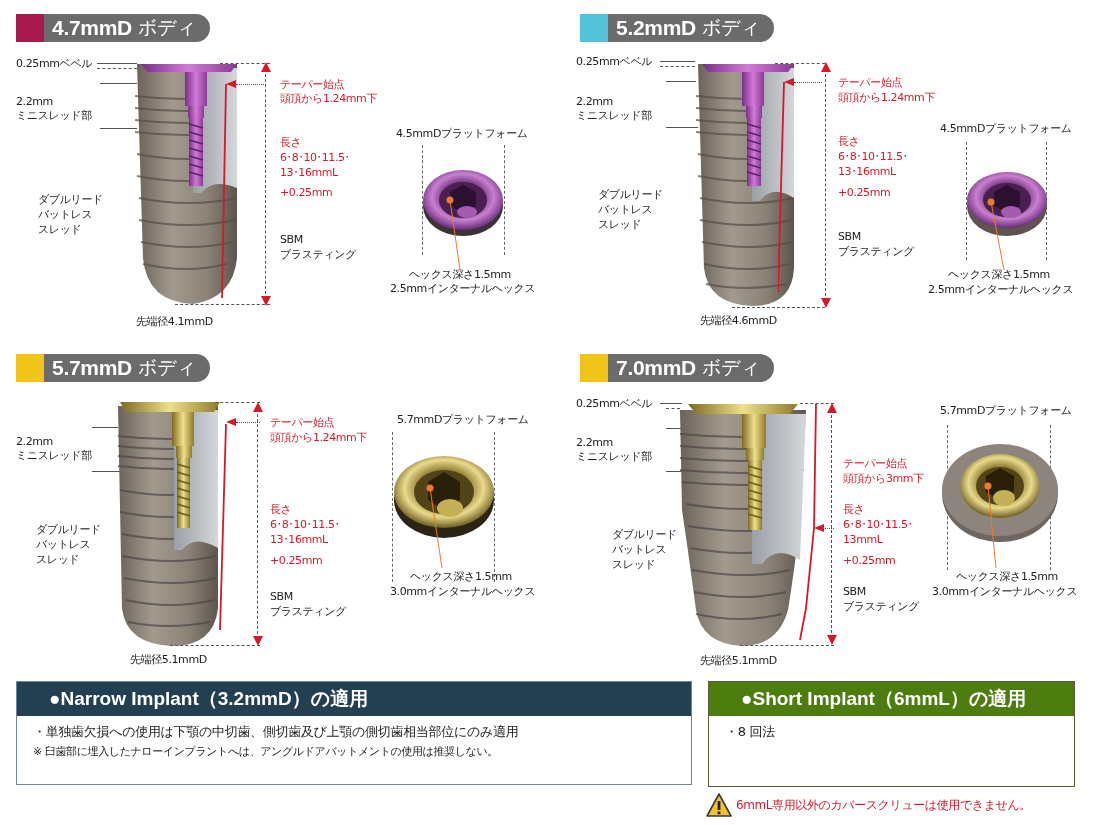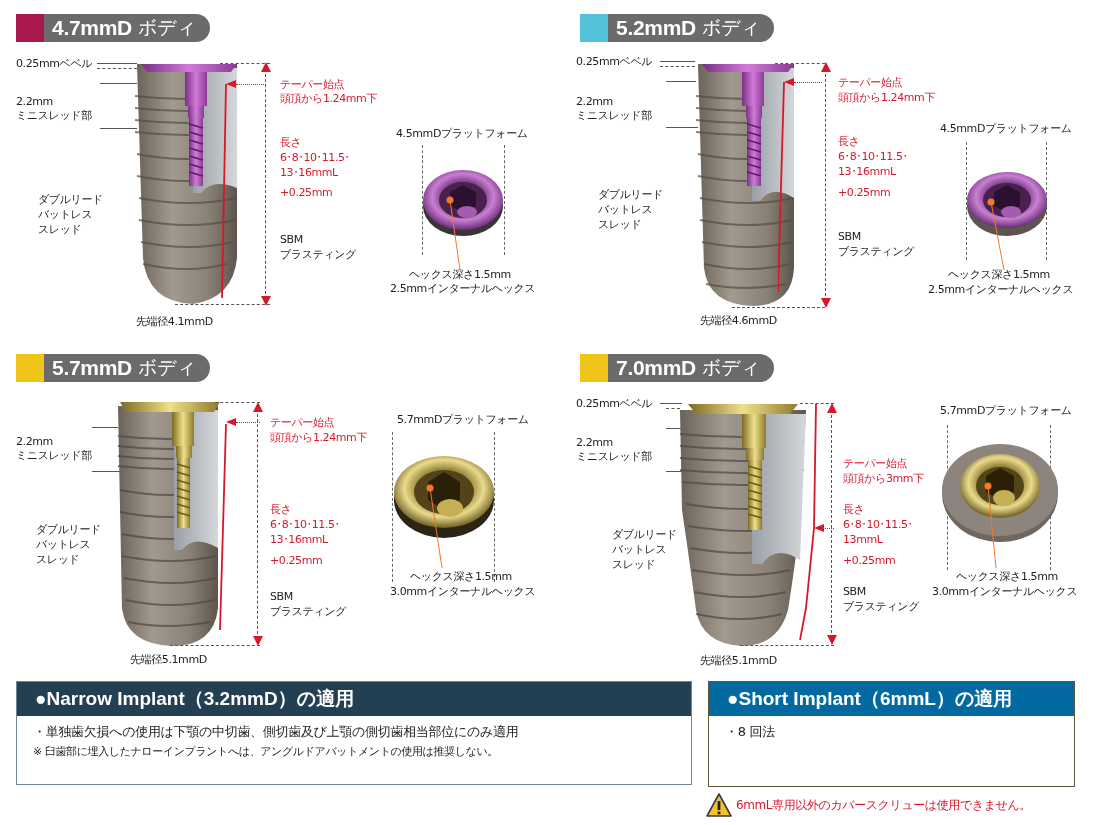--- a/index.html
+++ b/index.html
@@ -24,29 +24,29 @@
 
   .implant { position: absolute; }
   .leader { position: absolute; height: 0; border-top: 1px solid #555; }
   .leader.dash { border-top: 1px dashed #555; }
   .vdash { position: absolute; width: 0; border-left: 1px dashed #666; }
   .hdash { position: absolute; height: 0; border-top: 1px dashed #555; }
   .redv { position: absolute; width: 0; border-left: 1px dashed #d7182a; }
   .reddot { position: absolute; height: 0; border-top: 1px dotted #d7182a; }
 
   .box { position: absolute; border: 1px solid #7a8a93; background: #fff; }
-  .box .head { color: #fff; font-family: "Liberation Sans", sans-serif; font-weight: bold; font-size: 19px; height: 34px; display: flex; align-items: center; padding-left: 18px; }
+  .box .head { color: #fff; font-family: "Liberation Sans", sans-serif; font-weight: bold; font-size: 19px; height: 34px; display: flex; align-items: center; padding-left: 32px; }
   .box .lines { padding: 5px 0 0 16px; }
   .box .line { font-size: 13px; line-height: 21px; white-space: nowrap; letter-spacing: -0.3px; }
   .box .note { font-size: 11px; line-height: 20px; white-space: nowrap; letter-spacing: -0.4px; }
 
   .narrow { left: 16px; top: 681px; width: 676px; height: 104px; border-color: #6f8793; }
   .narrow .head { background: #233f52; }
   .short { left: 708px; top: 681px; width: 367px; height: 106px; border-color: #5d5639; }
-  .short .head { background: #0369a1; }
+  .short .head { background: #4d7c0f; }
 
   .warn { position: absolute; left: 706px; top: 793px; display: flex; align-items: center; gap: 4px; }
   .warn-text { color: #d7182a; font-size: 12px; letter-spacing: -0.4px; }
 </style>
 </head>
 <body>
 
 <svg width="0" height="0" style="position:absolute">
   <defs>
     <linearGradient id="ti" x1="0" x2="1" y1="0" y2="0">

